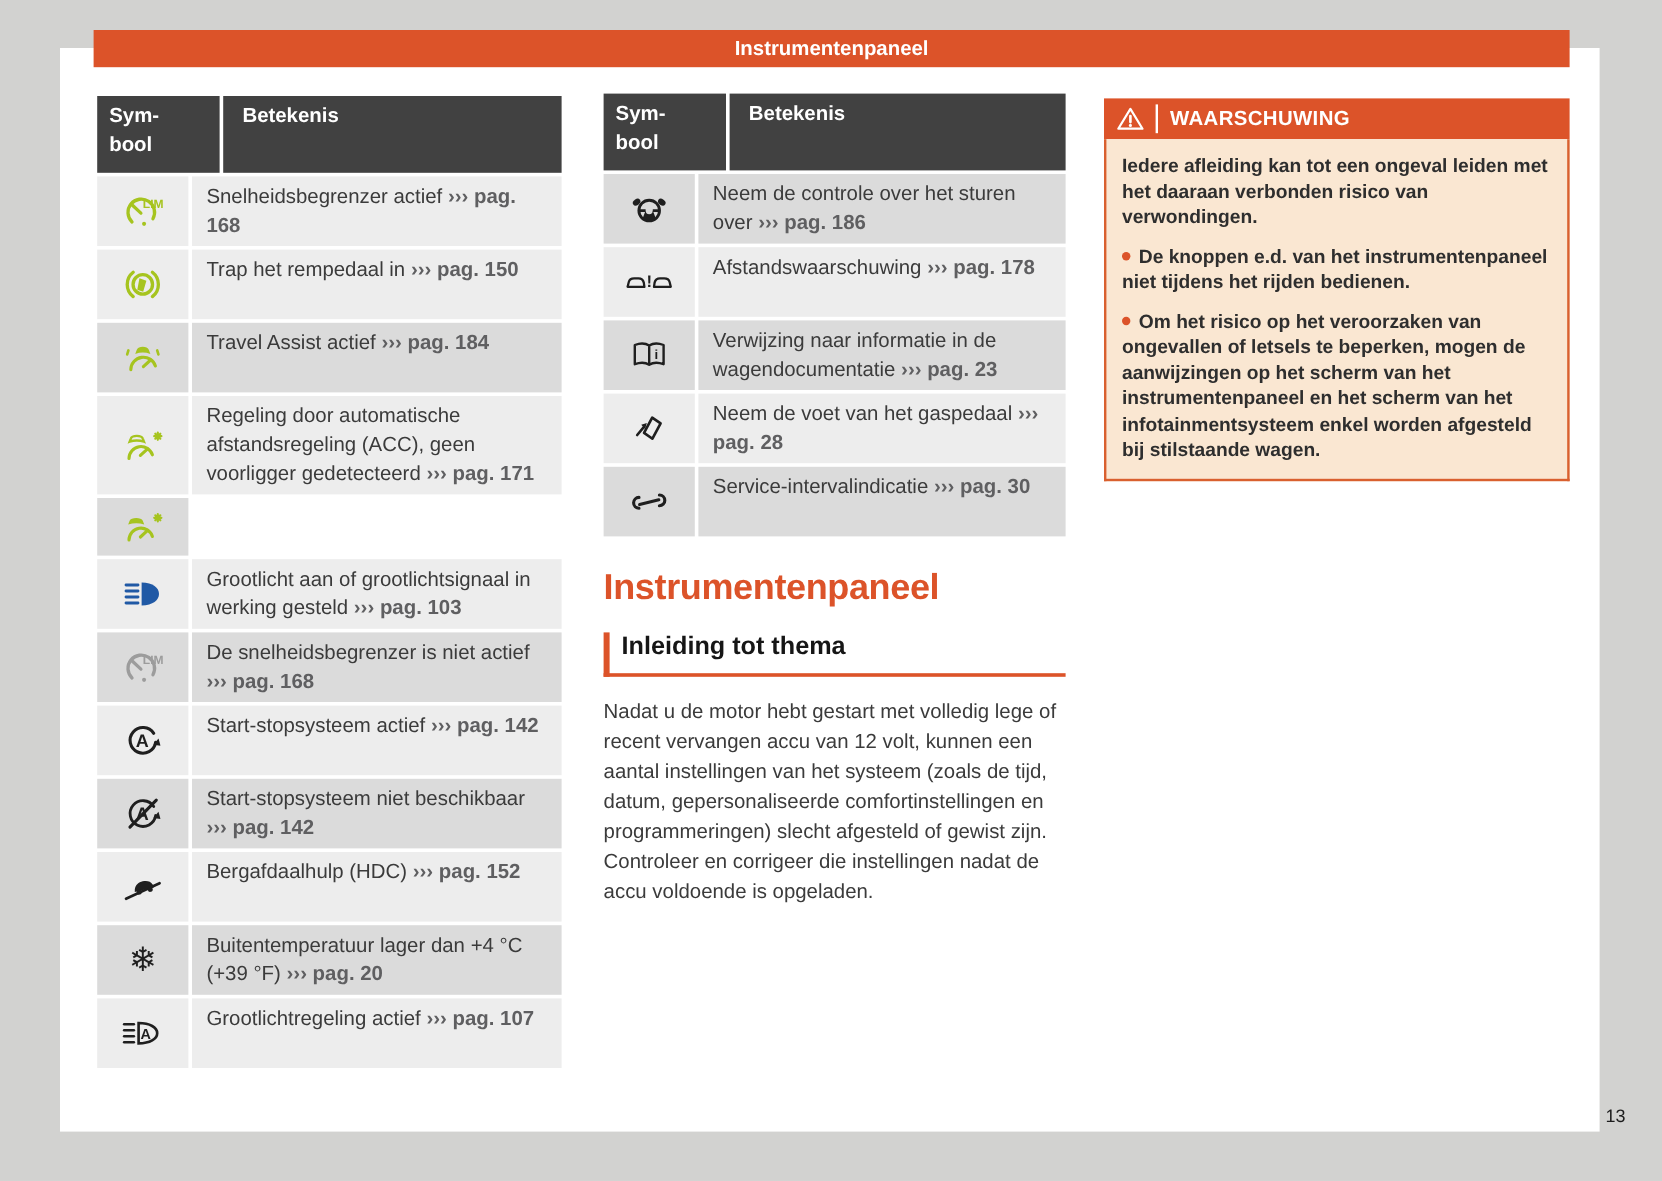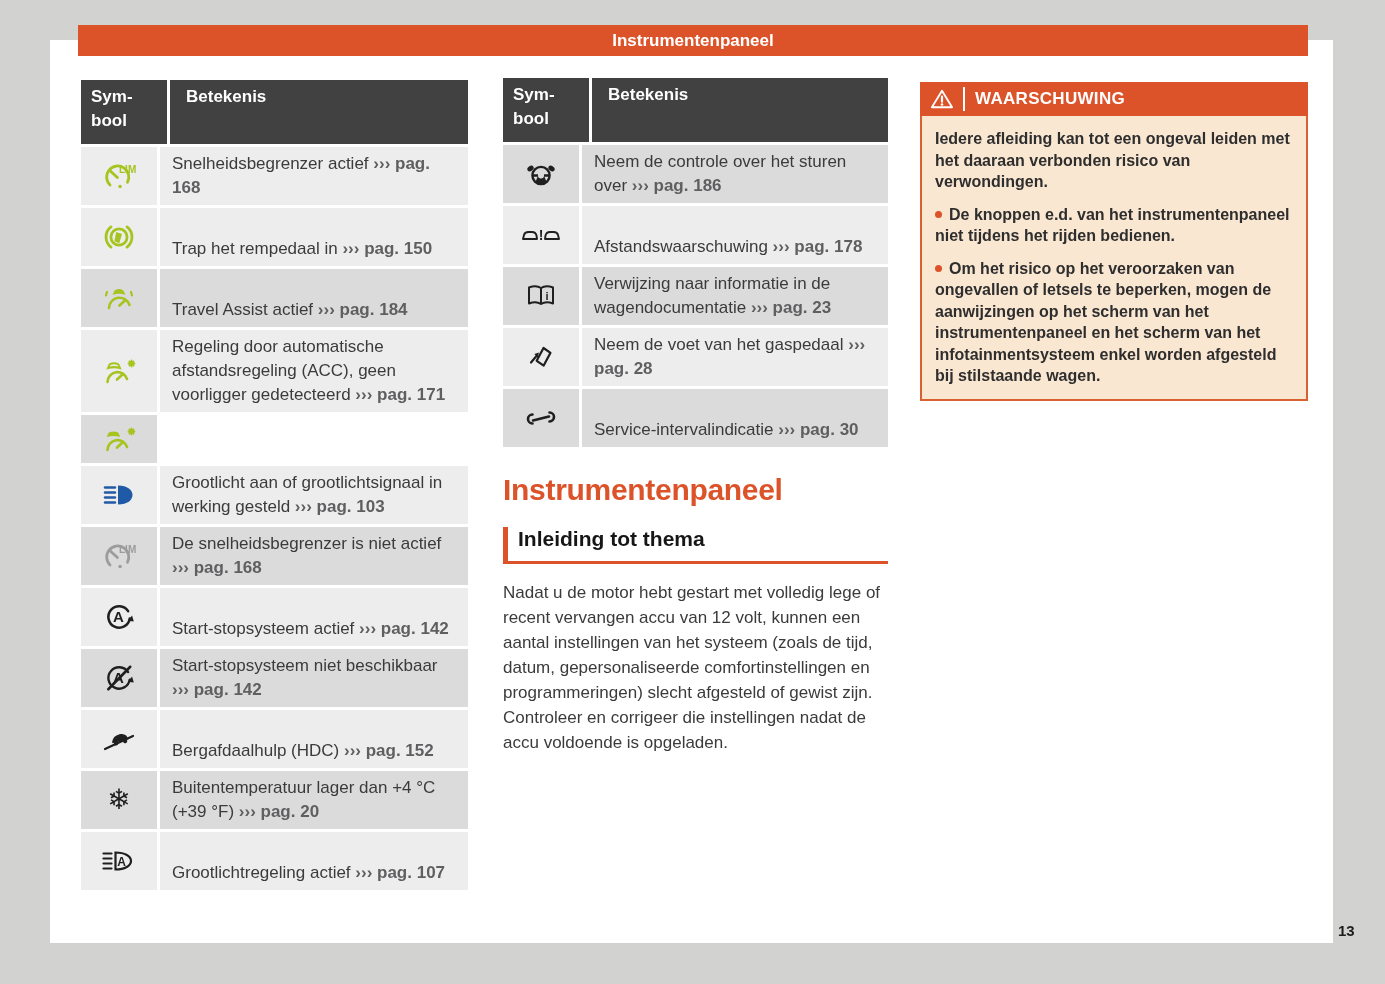--- a/index.html
+++ b/index.html
@@ -5,35 +5,35 @@
   html,body{margin:0;padding:0;}
   body{background:#d2d2d0;font-family:"Liberation Sans", sans-serif;}
   .canvas{position:relative;width:1385px;height:984px;background:var(--canvas-bg);overflow:hidden;}
   .page-sheet{position:absolute;left:50px;top:40px;width:1283px;height:903px;background:var(--page-bg);}
   .topbar{position:absolute;left:78px;top:25px;width:1230px;height:31px;background:var(--orange);
           display:flex;align-items:center;justify-content:center;color:#fff;font-weight:bold;font-size:17px;}
   .col{position:absolute;}
   .col1{left:81px;top:80px;width:387px;}
   .col2{left:503px;top:78px;width:385px;}
   .col3{left:920px;top:82px;width:388px;}
-  .pagenum{position:absolute;left:1338px;top:922px;font-size:15px;font-weight:bold;color:#1d1d1d;}
+  .pagenum{position:absolute;left:1338px;top:922px;font-size:15px;font-weight:normal;color:#1d1d1d;}
 
   
   .sym-table{display:flex;flex-direction:column;gap:3px;}
   .tbody{display:flex;flex-direction:column;gap:3px;}
   .trow{display:flex;gap:3px;}
   .cell{min-height:48px;}
   .cell-sym{width:76px;flex:none;display:flex;align-items:center;justify-content:center;}
-  .cell-txt{flex:1;display:flex;align-items:flex-end;padding:5px 12px;}
+  .cell-txt{flex:1;display:flex;align-items:flex-start;padding:5px 12px;}
   .txt-inner{font-size:17px;line-height:24px;color:var(--text);}
   .ref{font-weight:bold;color:var(--ref);}
   .row-light .cell{background:var(--row-light);}
   .row-dark .cell{background:var(--row-dark);}
   .thead .cell{background:var(--table-header-bg);color:#fff;font-weight:bold;font-size:17px;line-height:24px;min-height:54px;}
-  .thead .cell-sym{justify-content:flex-start;align-items:flex-start;padding:5px 0 5px 10px;}
+  .thead .cell-sym{justify-content:flex-start;align-items:flex-start;padding:5px 16px 5px 10px;}
   .thead .cell-txt{align-items:flex-start;padding-top:5px;padding-left:16px;}
   .icon{display:flex;align-items:center;justify-content:center;}
   .icon svg{display:block;}
   .glyph{font-size:28px;line-height:1;}
 
   
   .article-heading{margin:26px 0 0 0;font-size:30px;font-weight:bold;color:var(--orange);letter-spacing:-0.3px;}
   .article-sub{margin-top:20px;border-left:5px solid var(--orange);border-bottom:3px solid var(--orange);
                padding:0 0 10px 10px;font-size:21px;font-weight:bold;color:#161616;}
   .article-par{margin-top:16px;font-size:17px;line-height:25px;color:var(--text);}

